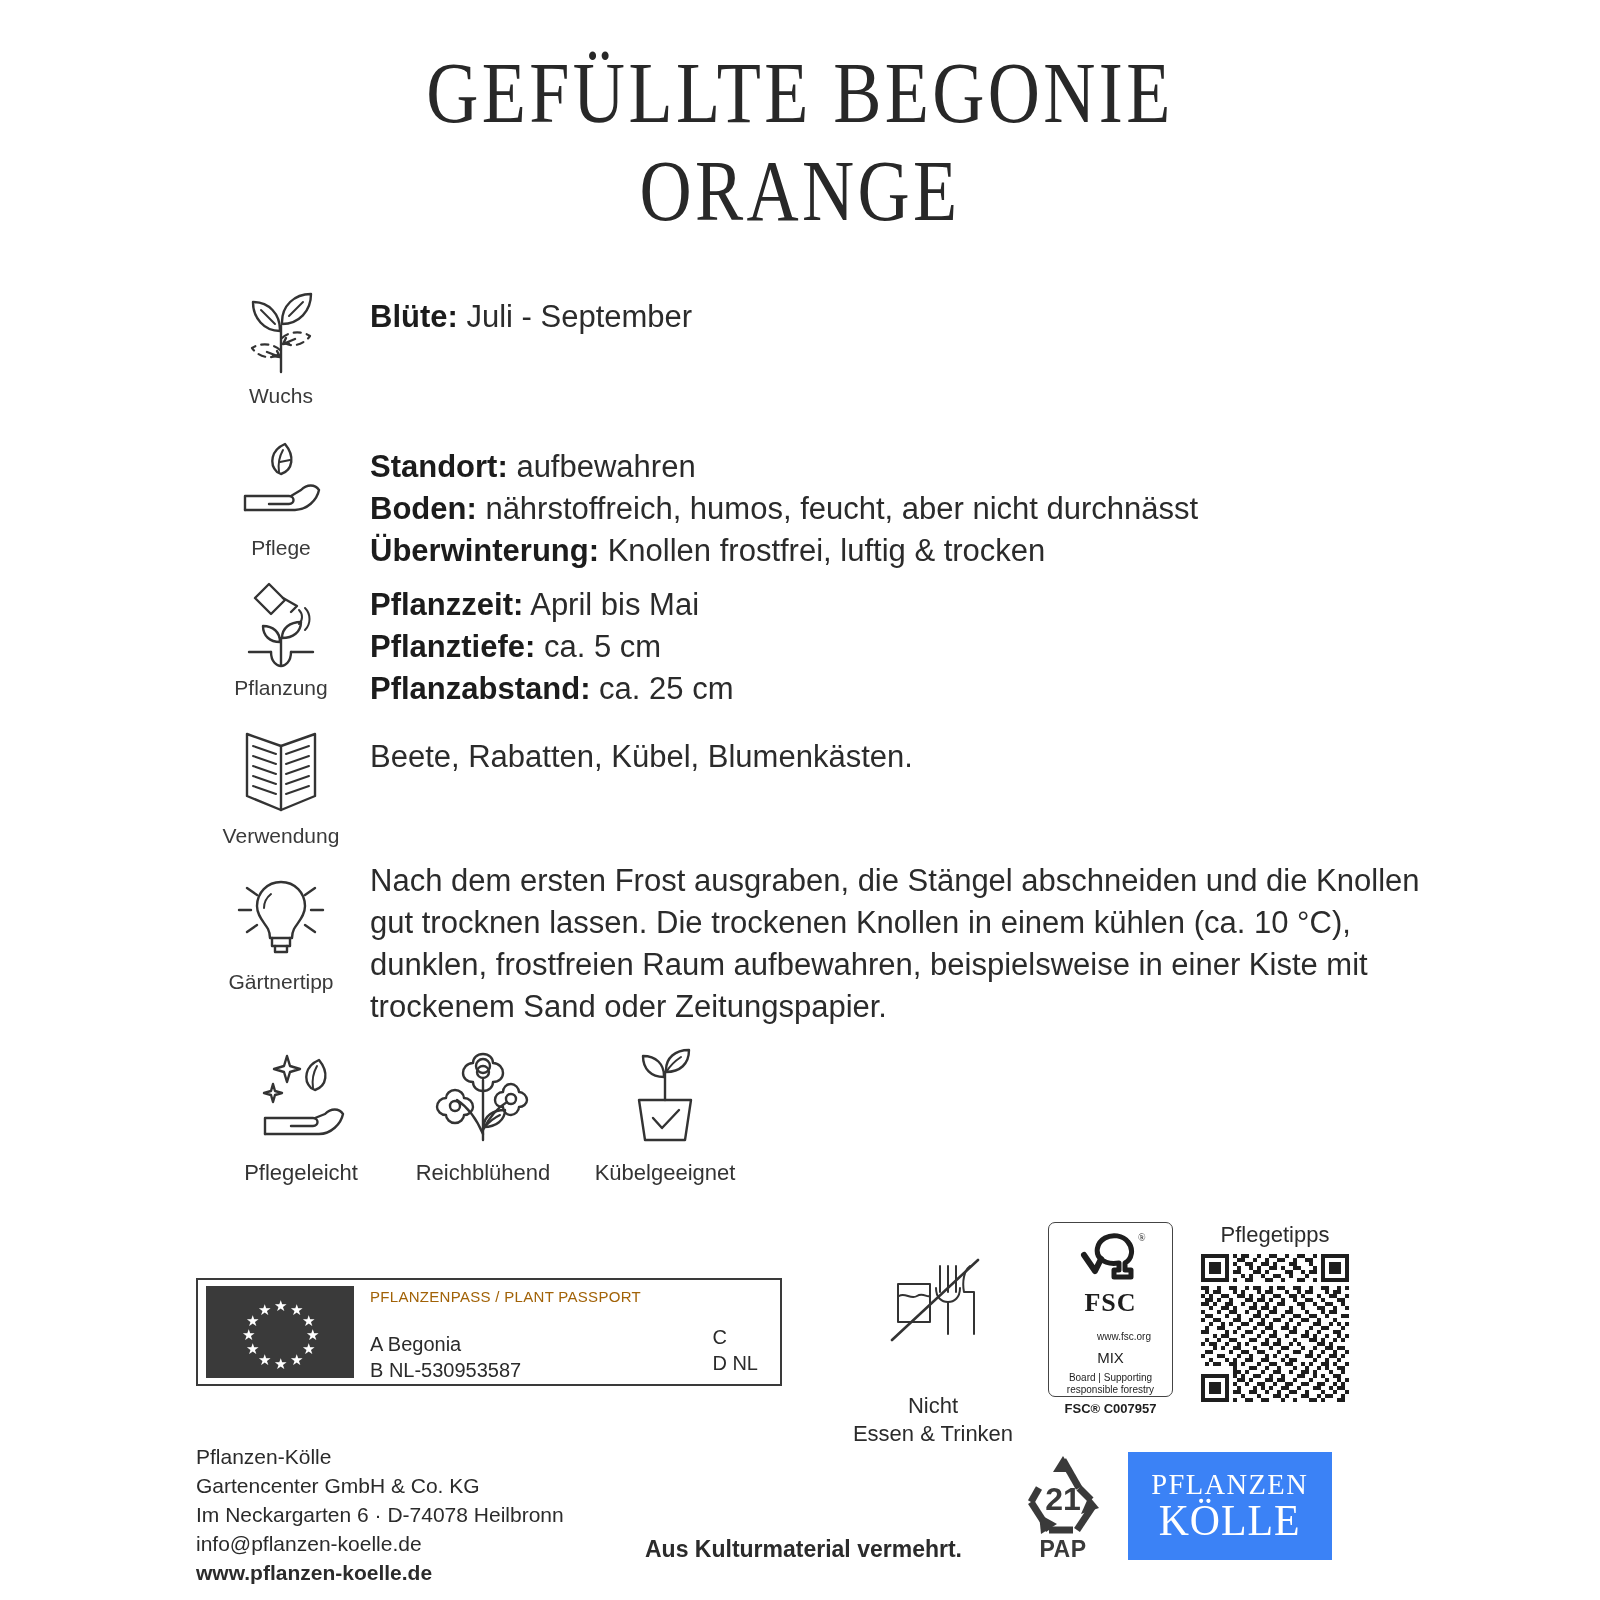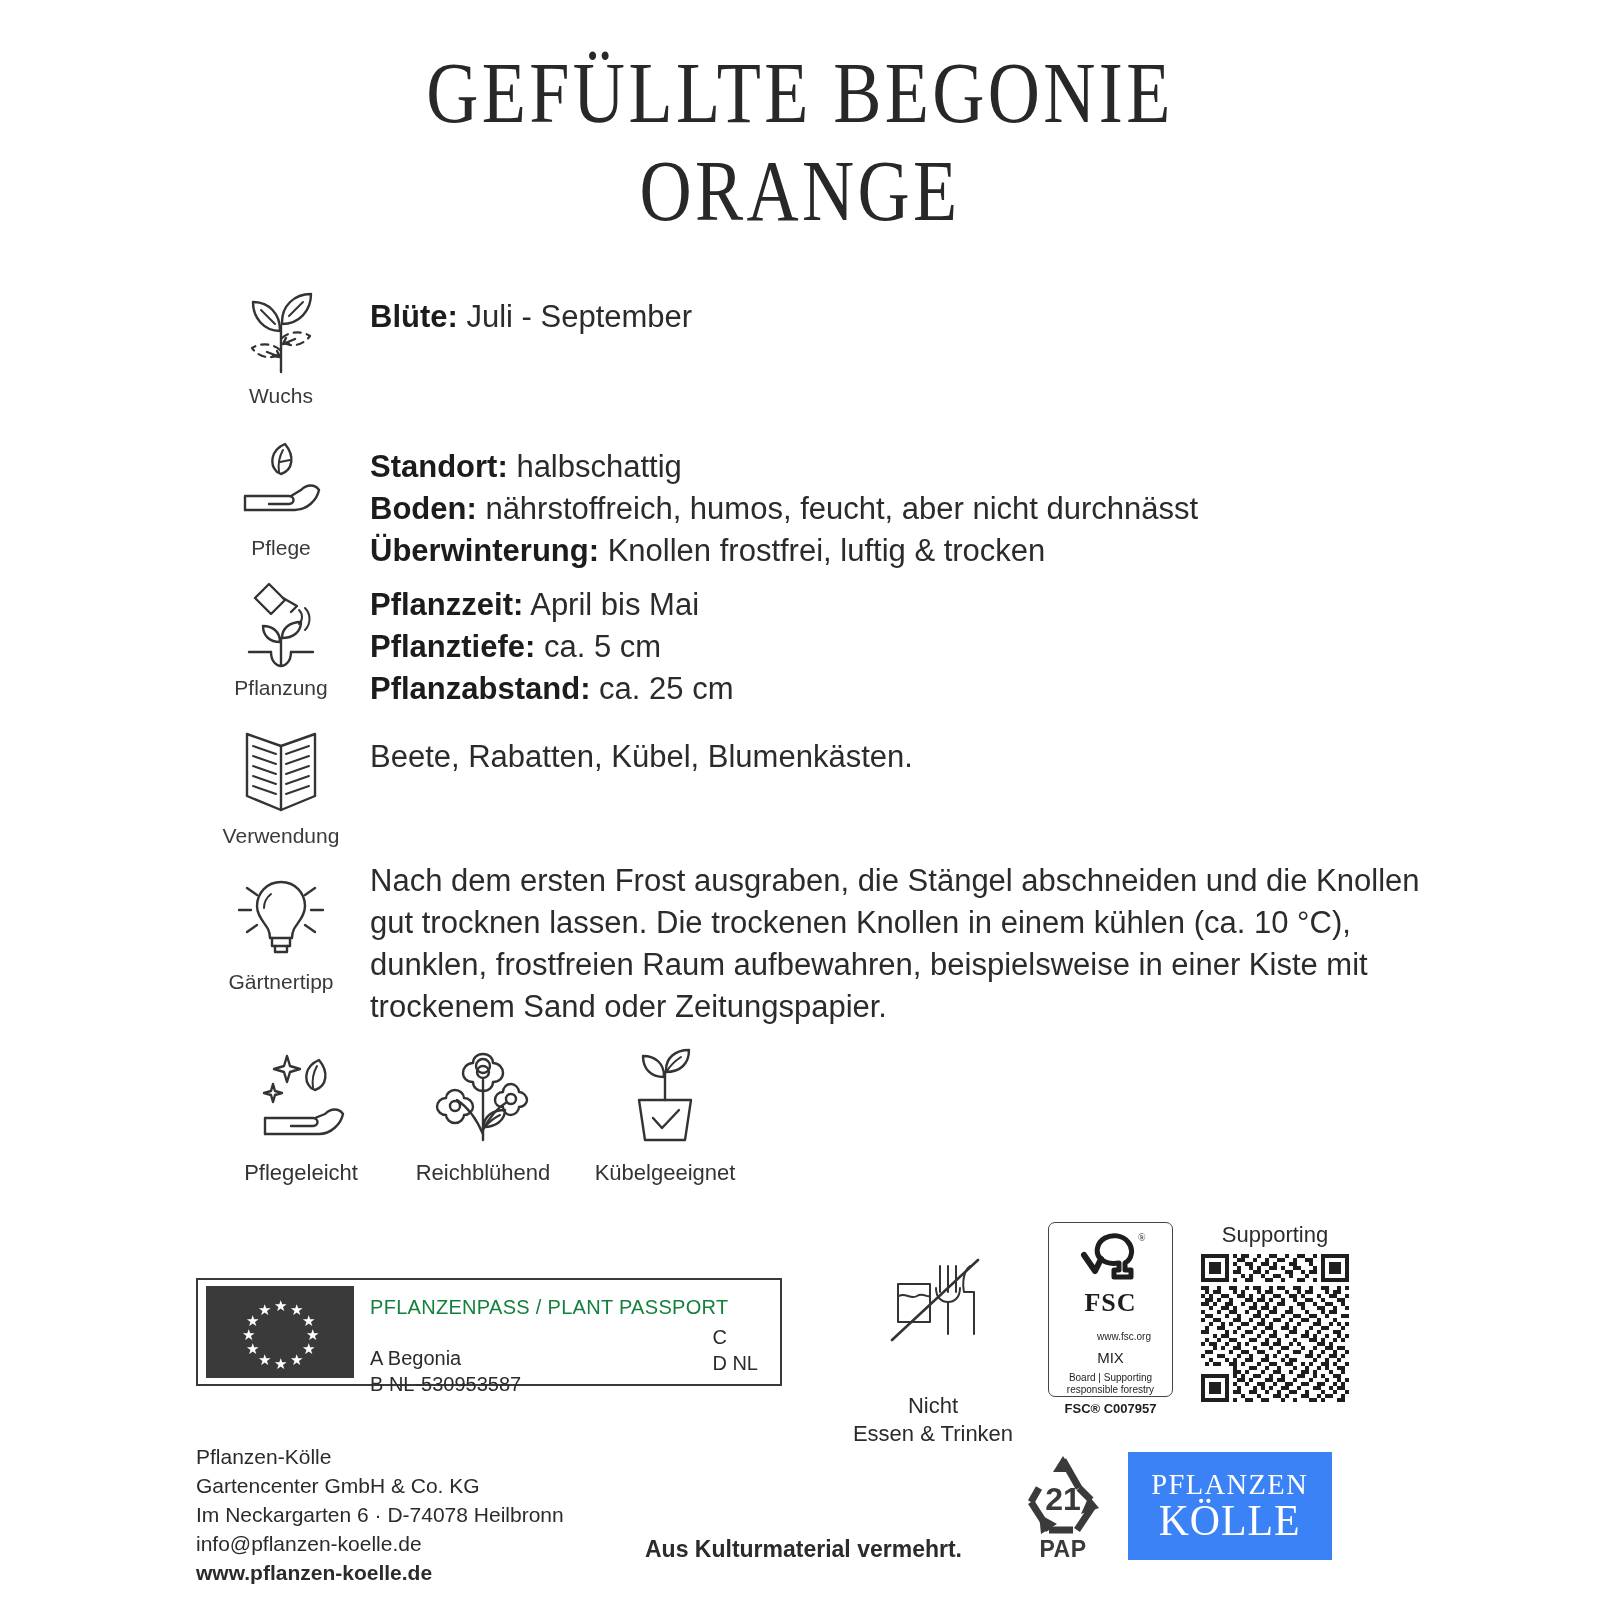--- a/index.html
+++ b/index.html
@@ -83,21 +83,21 @@
     display:flex;
   }
   .eu-flag{
     width:148px;height:92px;margin:6px 0 0 8px;
     background:#3a3a3a;position:relative;flex:0 0 148px;
   }
   .eu-flag .star{
     position:absolute;color:#fff;font-size:15px;line-height:15px;
   }
   .pp-right{flex:1;padding:8px 0 0 16px;position:relative;}
-  .pp-head{font-size:20px;color:#15803d;letter-spacing:.3px;margin-top:8px;}
+  .pp-head{font-size:15px;color:#a16207;letter-spacing:.3px;}
   .pp-rows{margin-top:26px;font-size:20px;line-height:26px;color:#2b2b2b;}
   .pp-col-r{
     position:absolute;right:22px;top:44px;
     font-size:20px;line-height:26px;text-align:left;color:#2b2b2b;
   }
 
   
   .address{
     position:absolute;left:196px;top:1442px;
     font-size:21px;line-height:29px;color:#2b2b2b;
@@ -198,21 +198,21 @@
             <path class="st" d="M44 34 C36 26 38 12 52 6 C62 18 60 32 48 36 Z"></path>
             <path class="st-t" d="M50 12 C46 19 45 27 46 34"></path>
             <path class="st-t" d="M47 24 L57 22"></path>
             <path class="st" d="M12 72 L12 58 L56 58 C62 58 62 66 56 66 L36 66"></path>
             <path class="st" d="M12 72 L62 72 C74 72 84 62 86 52 C82 46 74 46 68 52 L58 58"></path>
           </svg>
         </div>
         <div class="cap">Pflege</div>
       </div>
       <div class="row-text">
-        <div class="ln"><b>Standort:</b> <span>halbschattig</span></div>
+        <div class="ln"><b>Standort:</b> <span>aufbewahren</span></div>
         <div class="ln"><b>Boden:</b> <span>nährstoffreich, humos, feucht, aber nicht durchnässt</span></div>
         <div class="ln"><b>Überwinterung:</b> <span>Knollen frostfrei, luftig &amp; trocken</span></div>
       </div>
     </div>
 
     <div class="row r3">
       <div class="row-icon">
         <div class="glyph">
           <svg width="96" height="96" viewBox="0 0 96 96">
             <path class="st" d="M22 22 L36 8 L52 24 L38 38 Z"></path>
@@ -401,21 +401,21 @@
     <div class="fsc-url">www.fsc.org</div>
     <div class="fsc-mix">MIX</div>
     <div class="fsc-desc">
       <div>Board | Supporting</div>
       <div>responsible forestry</div>
     </div>
     <div class="fsc-code">FSC® C007957</div>
   </div>
 
   <div class="qrwrap">
-    <div class="cap">Supporting</div>
+    <div class="cap">Pflegetipps</div>
     <div class="qr">
       <svg width="148" height="148" viewBox="0 0 37 37" shape-rendering="crispEdges">
         <rect width="37" height="37" fill="#fff"></rect>
         <g fill="#1e1e1e">
           <rect x="0" y="0" width="7" height="1"></rect>
             <rect x="0" y="6" width="7" height="1"></rect>
           <rect x="0" y="0" width="1" height="7"></rect>
             <rect x="6" y="0" width="1" height="7"></rect>
           <rect x="2" y="2" width="3" height="3"></rect>
           <rect x="30" y="0" width="7" height="1"></rect>

